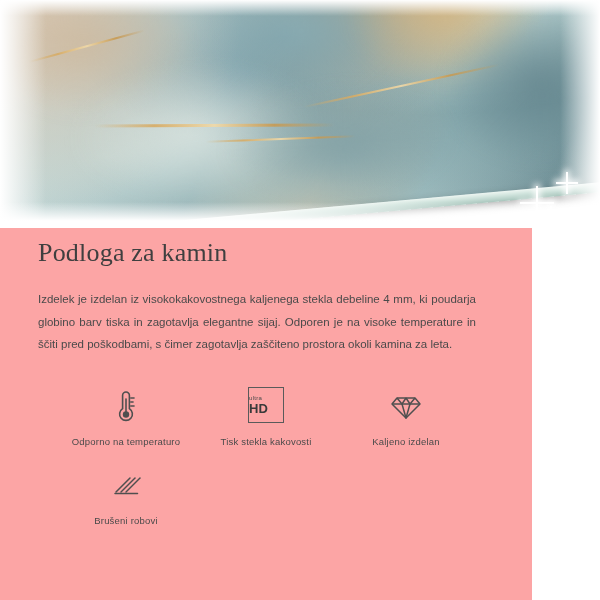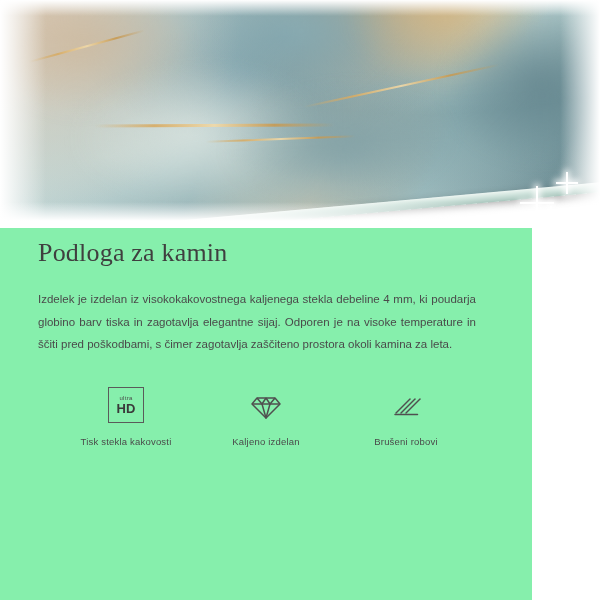--- a/index.html
+++ b/index.html
@@ -12,21 +12,21 @@
     background: #ffffff;
     font-family: "Liberation Sans", sans-serif;
     color: #3a3a3a;
     overflow: hidden;
   }
 
   .page {
     position: relative;
     width: 532px;
     height: 600px;
-    background: #86efac;
+    background: #fca5a5;
   }
 
   
   .hero {
     position: relative;
     width: 600px;
     height: 228px;
     overflow: hidden;
     background: #ffffff;
   }
@@ -188,21 +188,20 @@
     text-align: center;
     letter-spacing: 0.2px;
   }
 
   .hd-badge {
     width: 34px;
     height: 34px;
     border: 1.6px solid #5a5a5a;
     display: flex;
     flex-direction: column;
-    align-items: center;
     justify-content: center;
     line-height: 1;
   }
   .hd-badge .ultra {
     font-size: 6px;
     letter-spacing: 0.3px;
     color: #4a4a4a;
     margin-bottom: 1px;
   }
   .hd-badge .hd {
@@ -244,20 +243,33 @@
 
   <div class="content">
     <h1 class="headline">
       <span>Podloga za kamin</span>
     </h1>
 
     <p class="paragraph">Izdelek je izdelan iz visokokakovostnega kaljenega stekla debeline 4 mm, ki poudarja globino barv tiska in zagotavlja elegantne sijaj. Odporen je na visoke temperature in ščiti pred poškodbami, s čimer zagotavlja zaščiteno prostora okoli kamina za leta.</p>
 
     <div class="features">
 
+      <div class="feature">
+        <div class="feature-icon">
+          <svg width="44" height="44" viewBox="0 0 44 44" fill="none" stroke="#4f4f4f" stroke-width="1.6" stroke-linecap="round">
+            <path d="M22 9 a3.4 3.4 0 0 1 3.4 3.4 v13.2 a6.4 6.4 0 1 1 -6.8 0 v-13.2 A3.4 3.4 0 0 1 22 9z"></path>
+            <circle cx="22" cy="31.5" r="3.2" fill="#4f4f4f" stroke="none"></circle>
+            <line x1="22" y1="16" x2="22" y2="29"></line>
+            <line x1="26.8" y1="15" x2="30" y2="15"></line>
+            <line x1="26.8" y1="19" x2="29" y2="19"></line>
+            <line x1="26.8" y1="23" x2="30" y2="23"></line>
+          </svg>
+        </div>
+        <div class="feature-label">Odporno na temperaturo</div>
+      </div>
 
       <div class="feature">
         <div class="feature-icon">
           <div class="hd-badge">
             <span class="ultra">ultra</span>
             <span class="hd">HD</span>
           </div>
         </div>
         <div class="feature-label">Tisk stekla kakovosti</div>
       </div>

